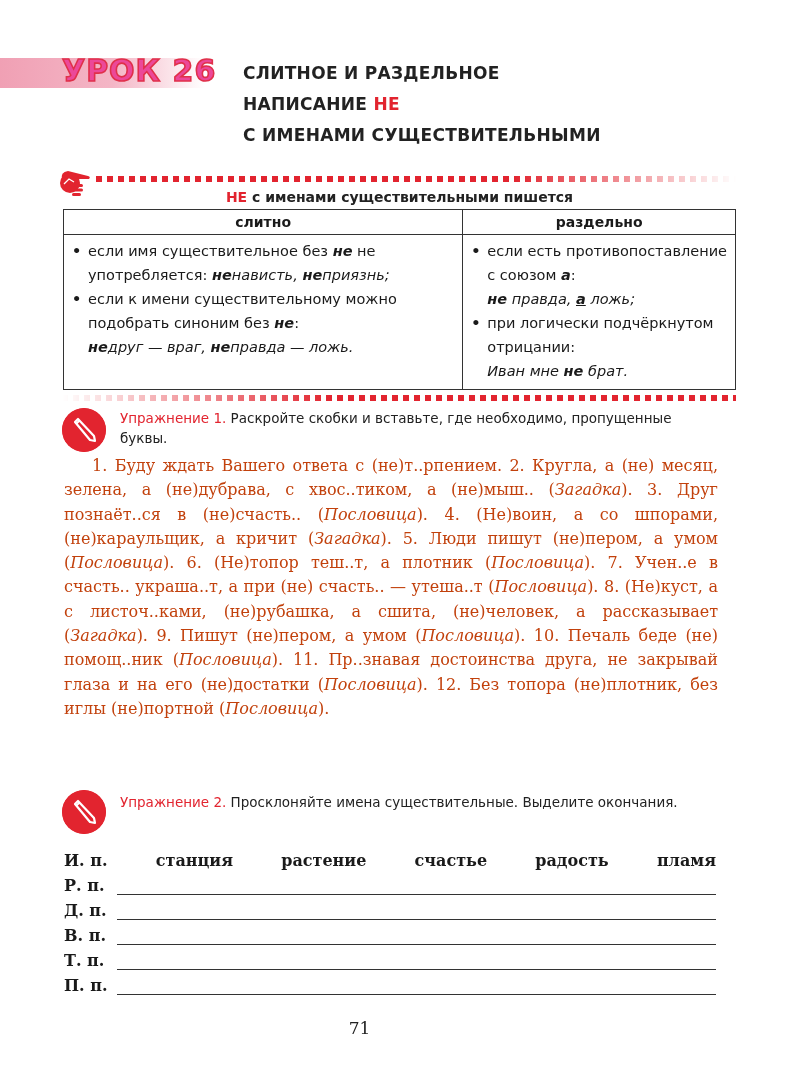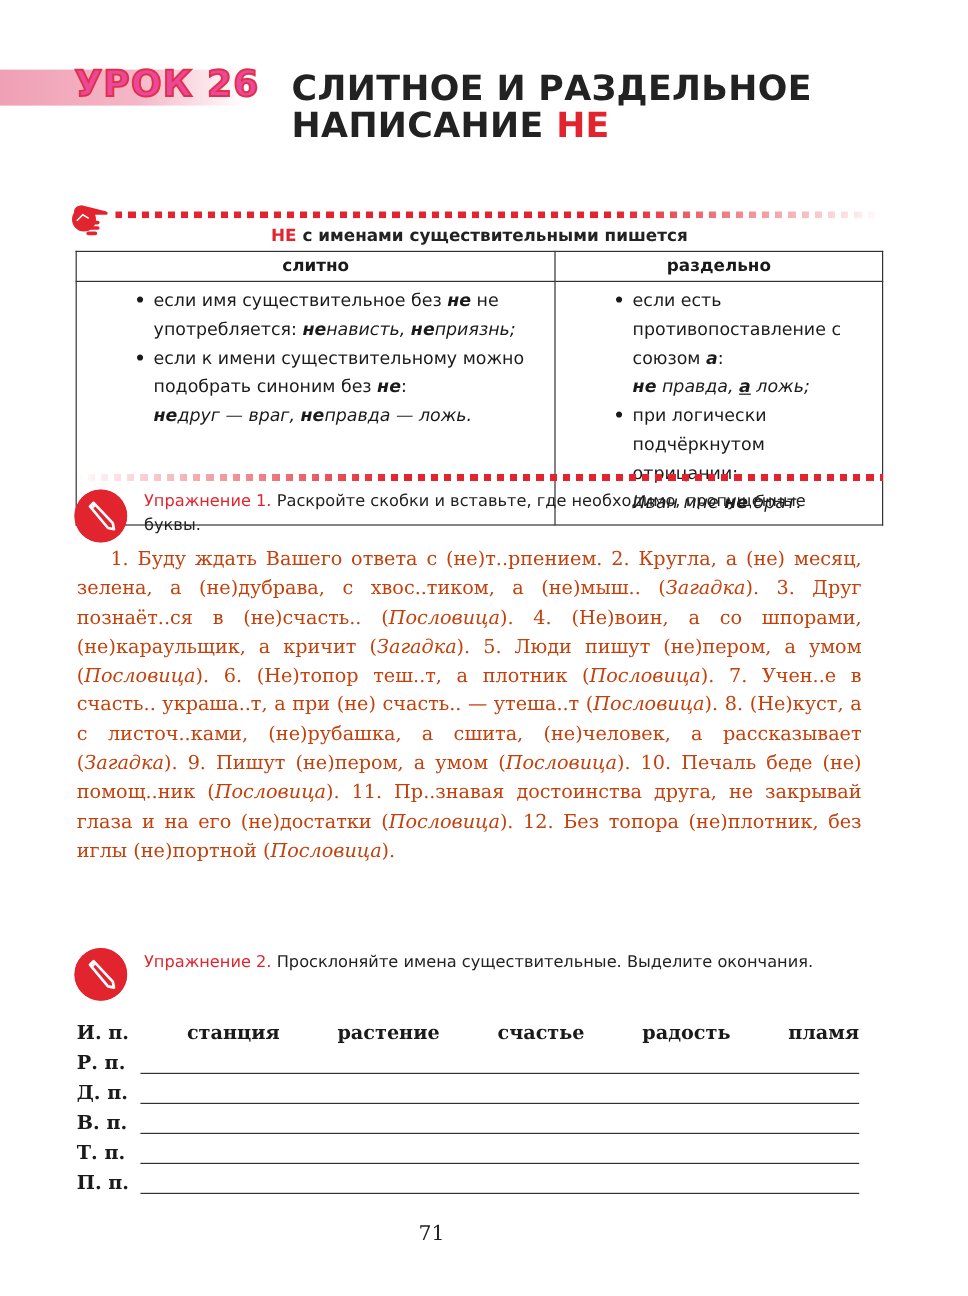--- a/index.html
+++ b/index.html
@@ -1,31 +1,31 @@
 <!DOCTYPE html>
 <html><head>
 <meta charset="utf-8">
 <style>
   html, body { margin:0; padding:0; background:#ffffff; }
   body { width:807px; height:1080px; position:relative; overflow:hidden; font-family:"DejaVu Sans", sans-serif; color:#1a1a1a; }
   .lesson-band { position:absolute; left:0; top:58px; width:205px; height:30px; background:linear-gradient(90deg,#f0a0b4 0%,#f4b6c6 55%,#ffffff 100%); }
   .lesson-label { position:absolute; left:62px; top:53px; font-family:"DejaVu Sans", sans-serif; font-weight:bold; font-size:30px; letter-spacing:1px; color:#ec4899; -webkit-text-stroke:1.6px #e0304a; }
-  .title { position:absolute; left:243px; top:58px; font-family:"DejaVu Sans", sans-serif; font-weight:bold; font-size:29px; line-height:31px; color:#222; letter-spacing:0.3px; }
+  .title { position:absolute; left:243px; top:58px; font-family:"DejaVu Sans", sans-serif; font-weight:bold; font-size:17px; line-height:31px; color:#222; letter-spacing:0.3px; }
   .title .red { color:#e2242f; }
   .hand-icon { position:absolute; left:58px; top:168px; width:34px; height:30px; }
   .dots { position:absolute; height:6px; background-image:radial-gradient(circle, transparent 0, transparent 0); }
   .dots-top { left:96px; top:176px; width:640px; height:6px; background:repeating-linear-gradient(90deg,#e2242f 0 6px,transparent 6px 11px); -webkit-mask-image:linear-gradient(90deg,#000 65%,transparent 100%); mask-image:linear-gradient(90deg,#000 65%,transparent 100%); }
   .dots-bottom { left:62px; top:395px; width:674px; height:6px; background:repeating-linear-gradient(90deg,#e2242f 0 6px,transparent 6px 11px); -webkit-mask-image:linear-gradient(90deg,transparent 0%,#000 40%); mask-image:linear-gradient(90deg,transparent 0%,#000 40%); }
   .rule-caption { position:absolute; left:63px; top:189px; width:673px; text-align:center; font-size:14px; font-weight:bold; color:#222; }
   .rule-caption .red { color:#e2242f; }
   .rule-table { position:absolute; left:63px; top:209px; width:673px; border-collapse:collapse; font-size:14.5px;padding-left:28px; }
   .rule-table th { border:1.5px solid #333; font-weight:bold; font-size:14px; height:24px; padding:0; background:#fff; }
   .rule-table td { border:1.5px solid #333; vertical-align:top; padding:4px 6px 6px 6px; line-height:24px; }
   .rule-table ul { margin:0; padding:0 0 0 18px; }
-  .rule-table li { list-style:none; position:relative;margin-left:40px; }
+  .rule-table li { list-style:none; position:relative; }
   .rule-table li::before { content:"•"; position:absolute; left:-16px; top:0; font-weight:bold; }
   .rule-table i { font-style:italic; }
   .rule-table b { font-weight:bold; }
   .u { text-decoration:underline; }
   .pencil-icon { position:absolute; width:44px; height:44px; border-radius:50%; background:#e2242f; }
   .ex-head { position:absolute; left:120px; font-size:13.5px; font-weight:normal; line-height:20px; color:#222; }
   .ex-head .red { color:#e2242f; }
   .ex-body { position:absolute; left:64px; top:454px; width:654px; font-family:"DejaVu Serif", serif; font-size:16px; line-height:24.3px; text-align:justify; color:#c2410c; }
   .ex-body p { margin:0; text-indent:28px; }
   .ex-body i { font-style:italic; }
@@ -37,20 +37,21 @@
   .page-num { position:absolute; left:0; width:719px; top:1018px; text-align:center; font-family:"DejaVu Serif", serif; font-size:17px; color:#222; }
 </style>
 </head>
 <body>
 
 <div class="lesson-band"></div>
 <div class="lesson-label">УРОК 26</div>
 <div class="title">
   <div>СЛИТНОЕ И РАЗДЕЛЬНОЕ</div>
   <div><span>НАПИСАНИЕ </span><span class="red">НЕ</span></div>
+  <div>С ИМЕНАМИ СУЩЕСТВИТЕЛЬНЫМИ</div>
 </div>
 
 <svg class="hand-icon" viewBox="0 0 34 30">
   <path d="M4 12 Q2 4 10 3 L30 8 Q33 9 31 11 L20 11 L19 15 L14 16 Z" fill="#e2242f"></path>
   <ellipse cx="12" cy="15" rx="10" ry="10" fill="#e2242f"></ellipse>
   <rect x="16" y="16" width="9" height="3" rx="1.5" fill="#e2242f"></rect>
   <rect x="16" y="20.5" width="9" height="3" rx="1.5" fill="#e2242f"></rect>
   <rect x="14" y="25" width="9" height="3" rx="1.5" fill="#e2242f"></rect>
   <path d="M6 16 L11 11 L16 14" stroke="#fff" stroke-width="1.3" fill="none"></path>
 </svg>

